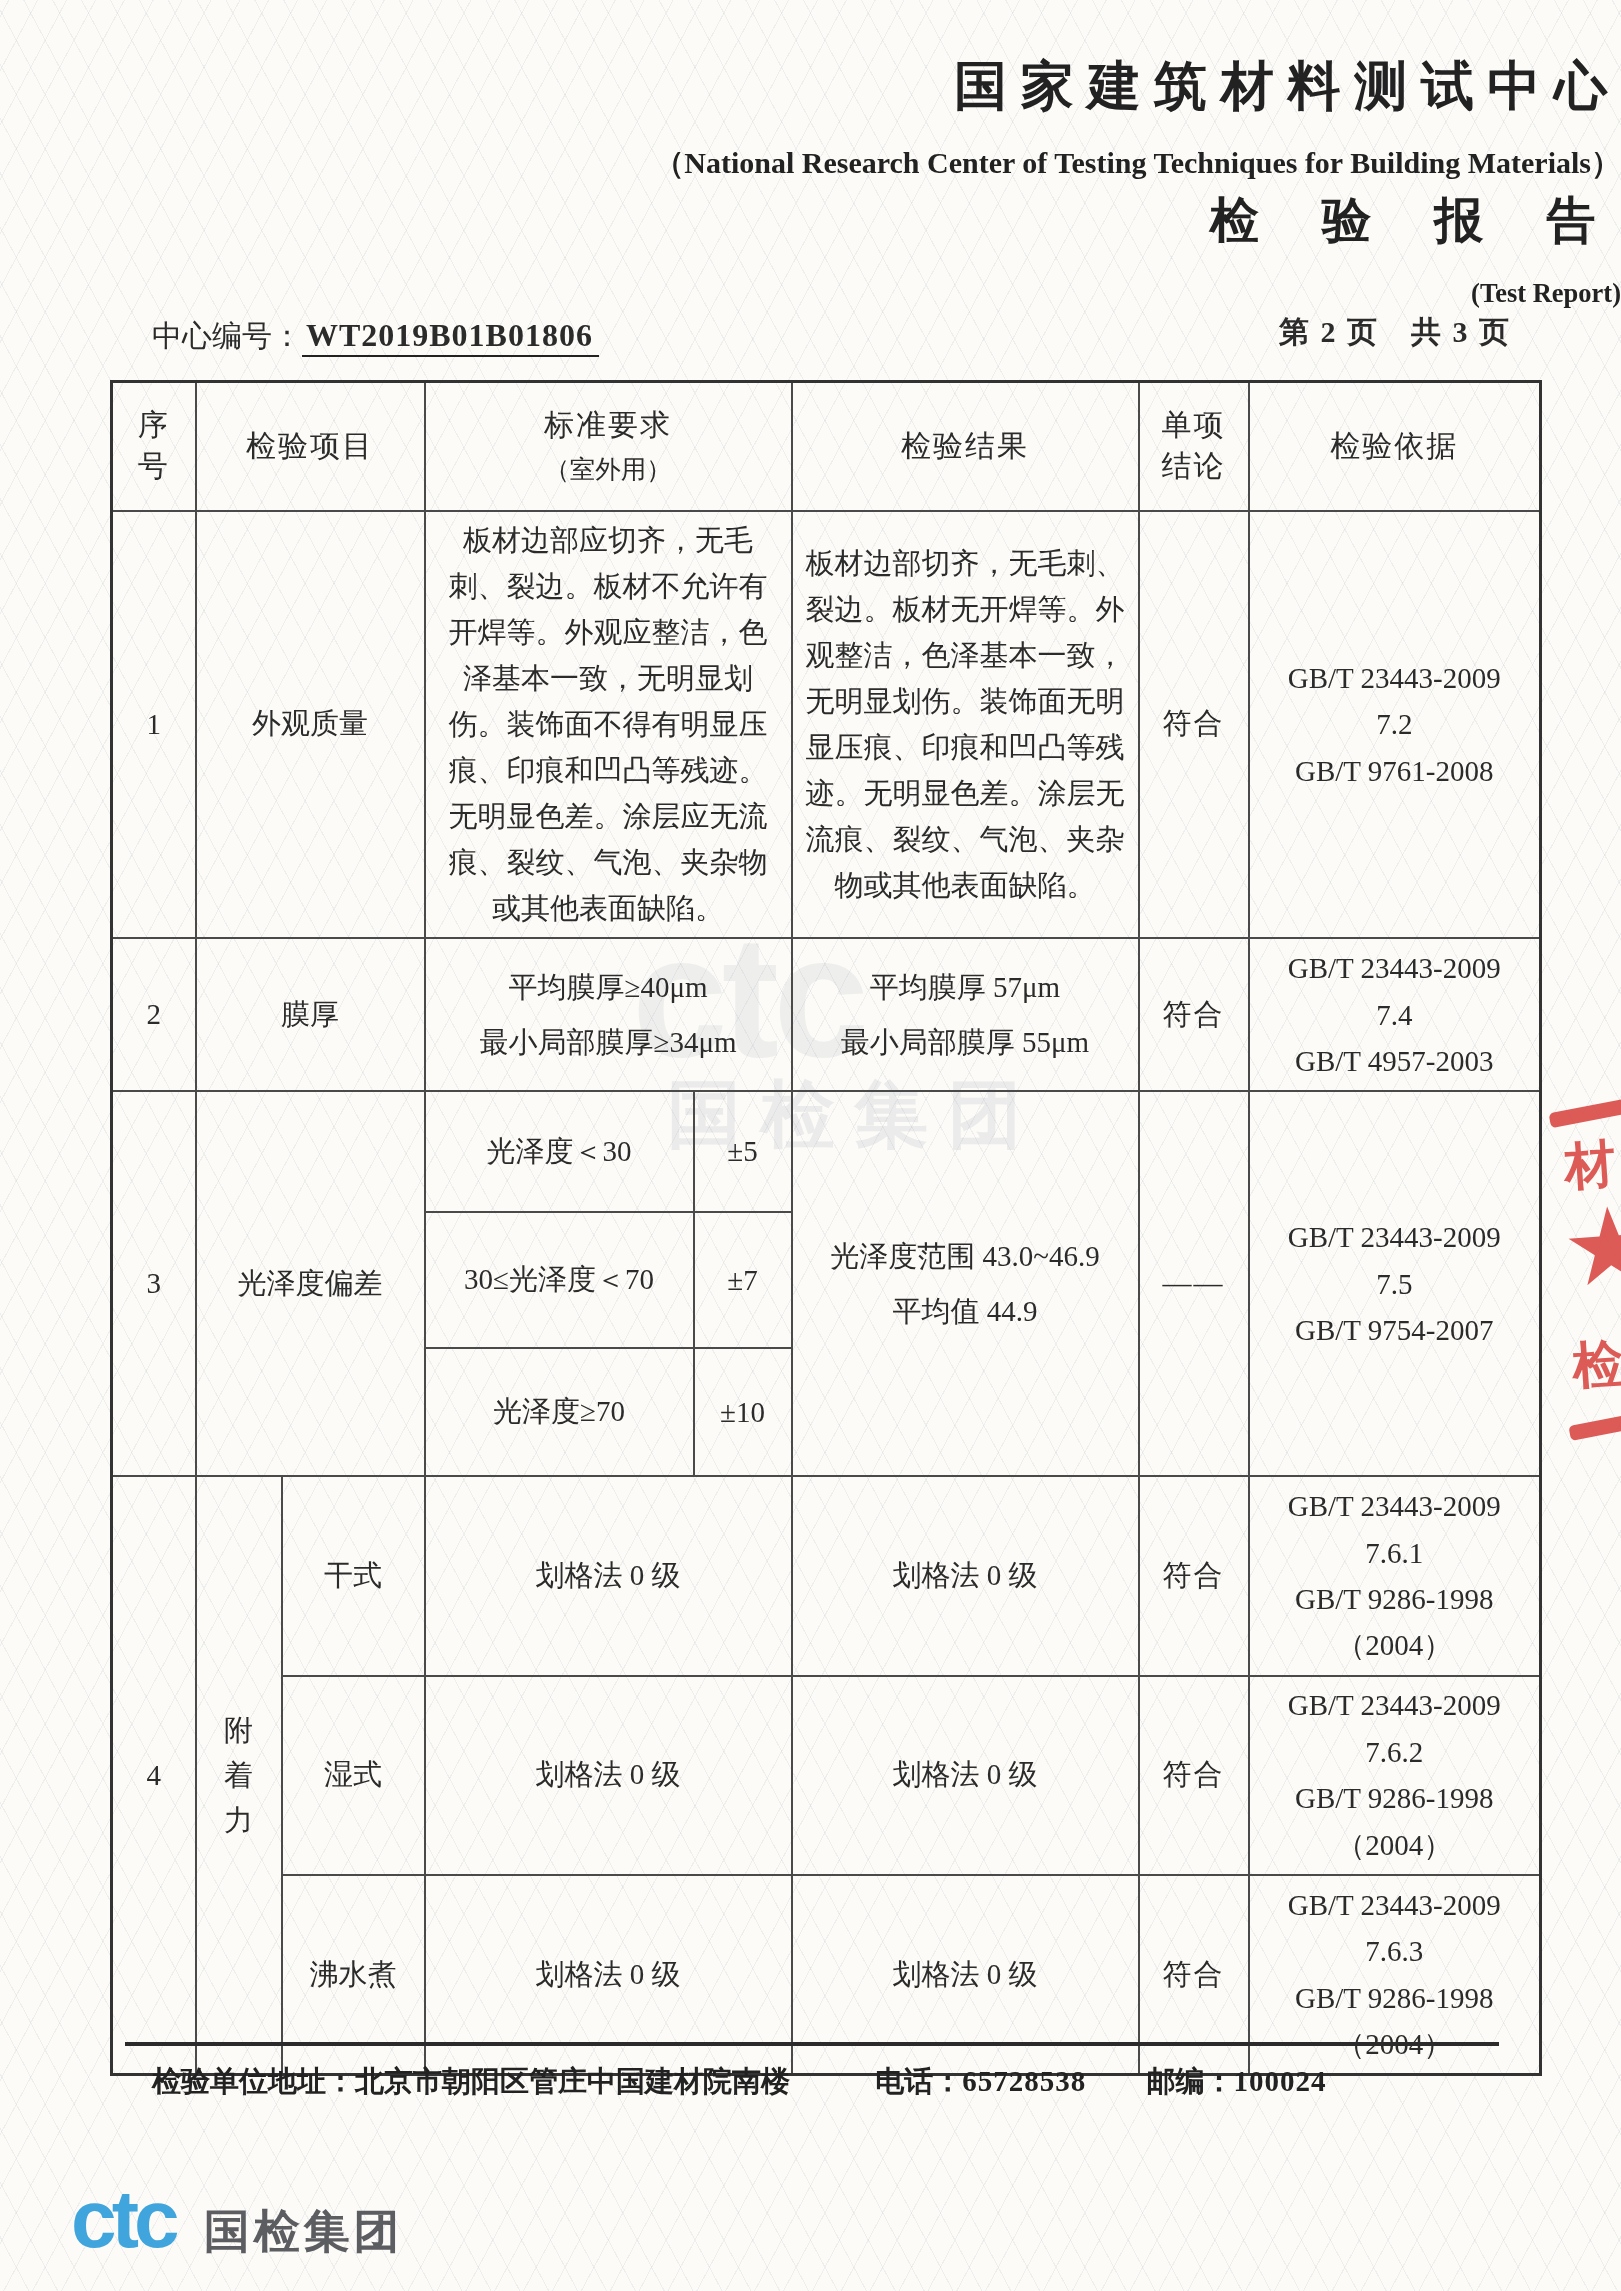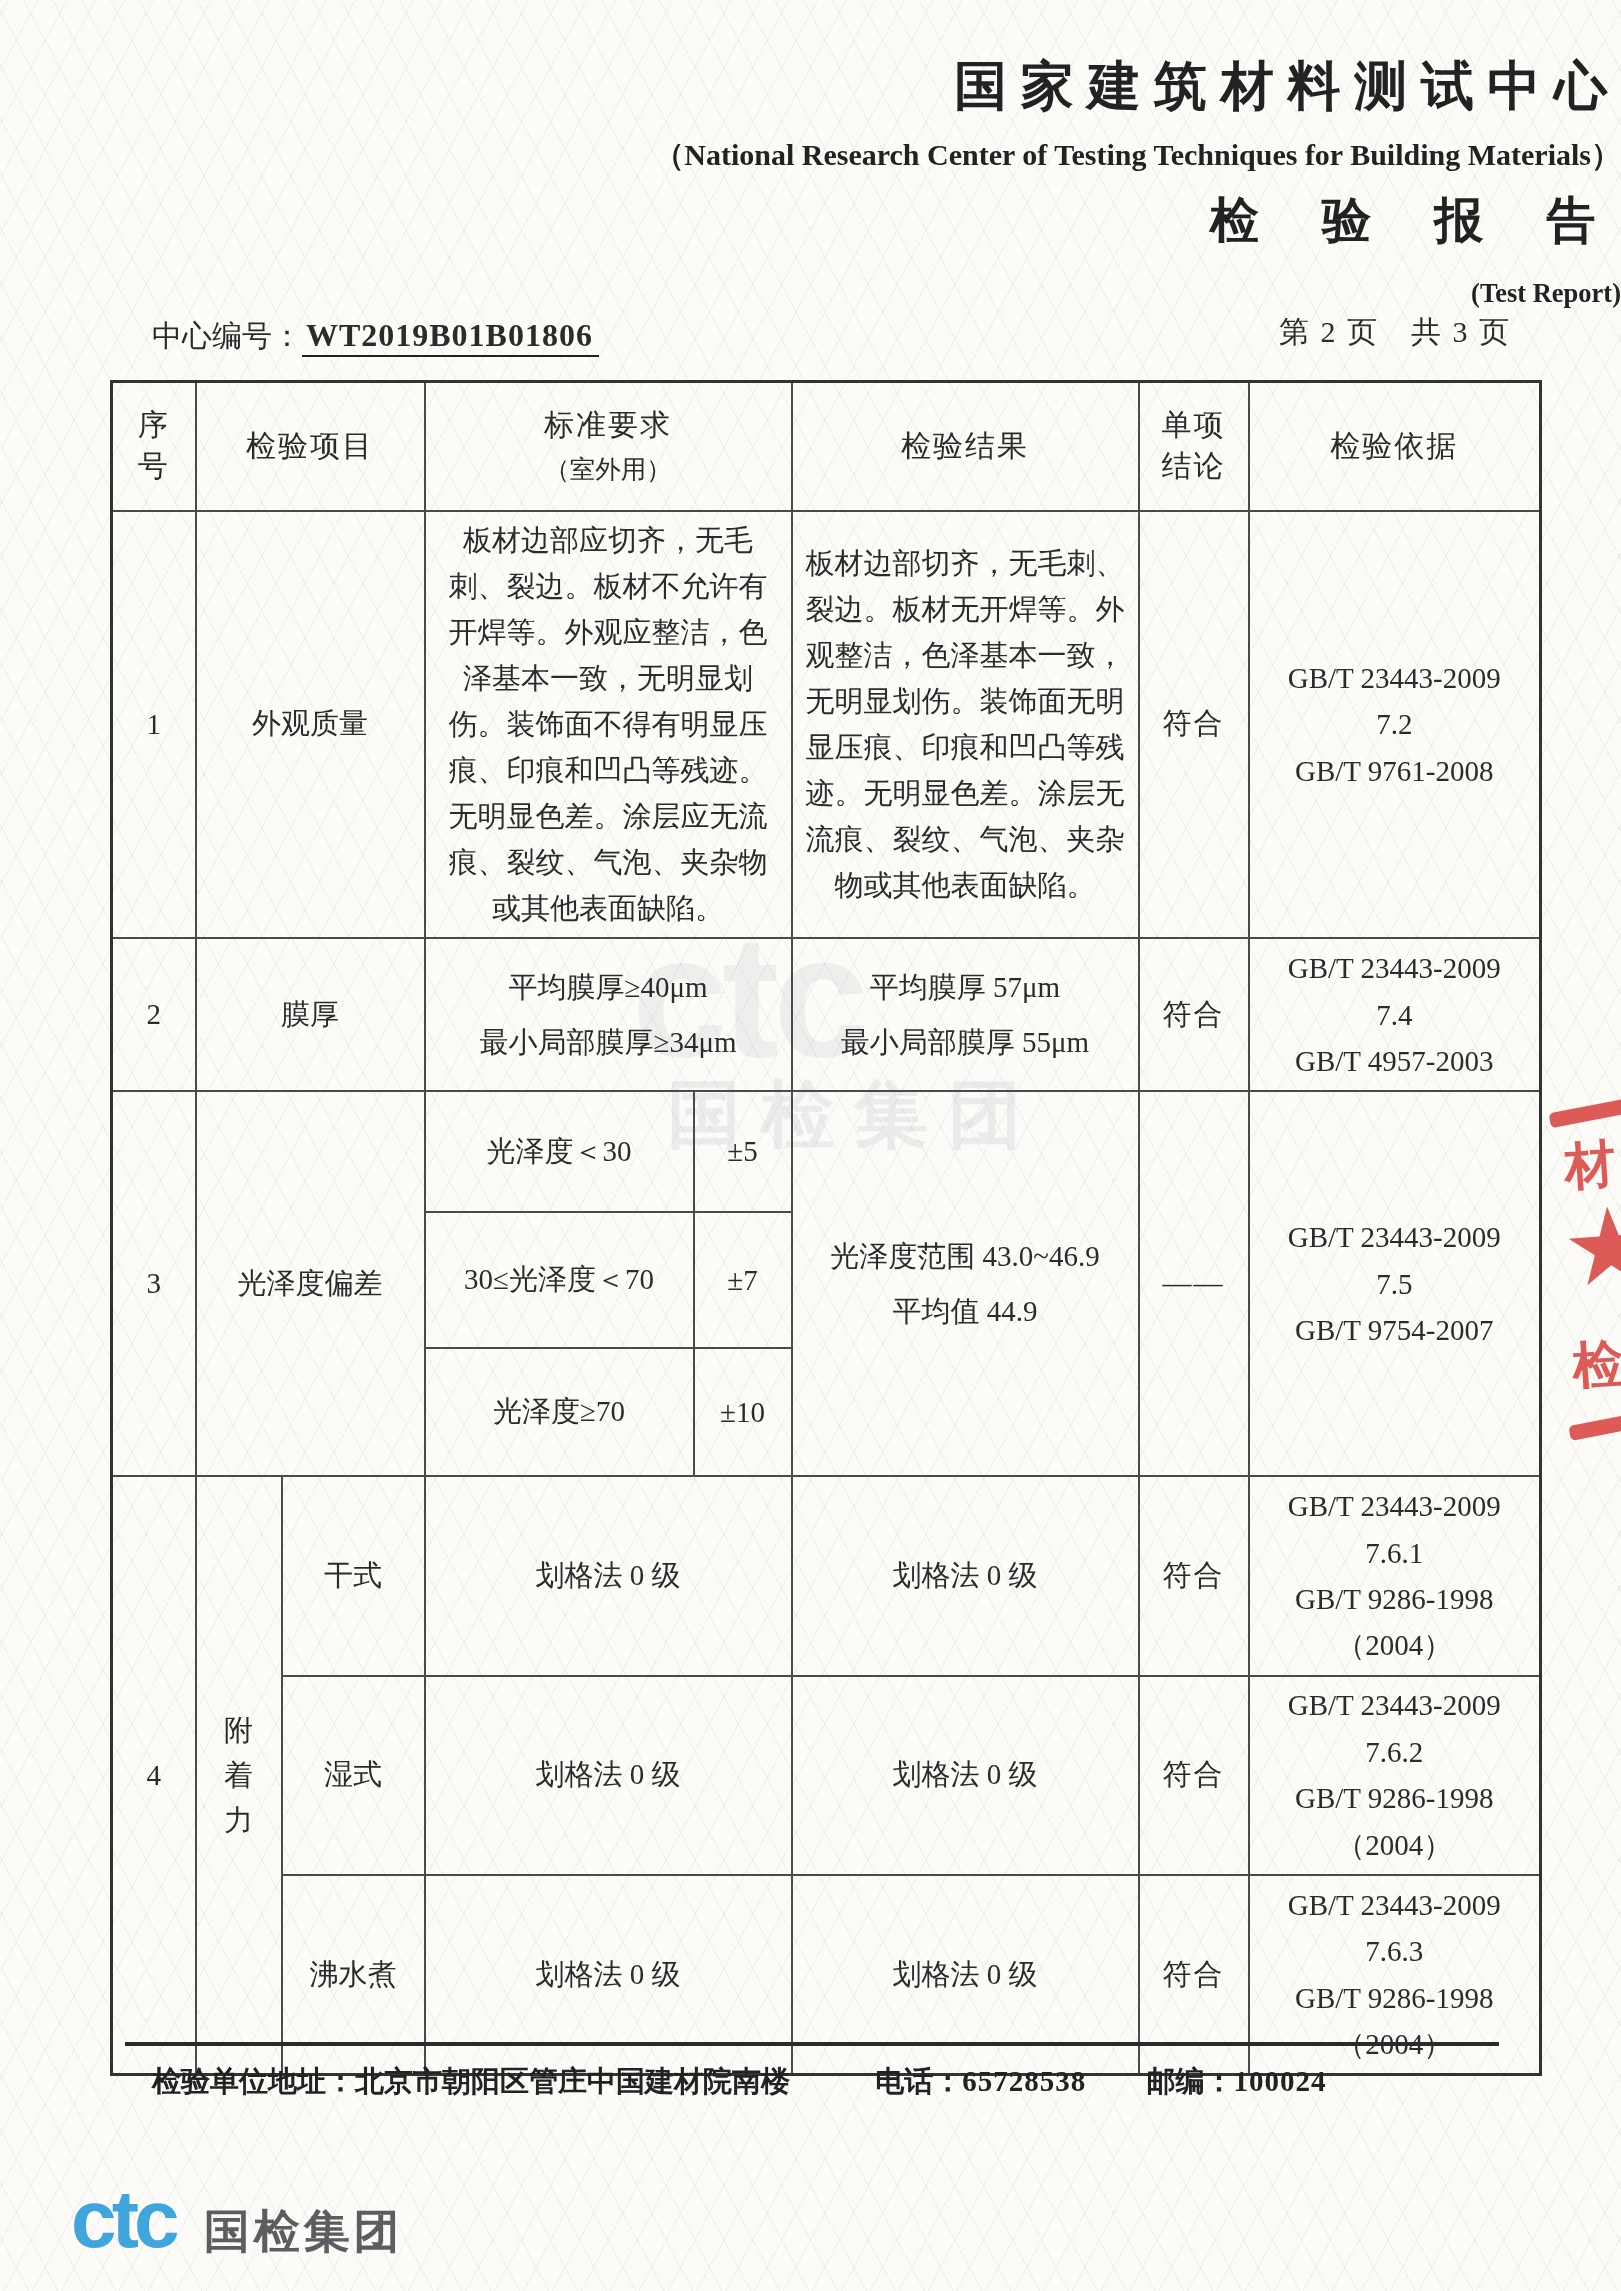--- a/index.html
+++ b/index.html
@@ -11,27 +11,27 @@
     overflow: hidden;
     background-color: #fcfbf7;
     background-image:
       repeating-linear-gradient(62deg,  rgba(188,193,203,0.22) 0 1px, transparent 1px 25.5px),
       repeating-linear-gradient(-62deg, rgba(188,193,203,0.22) 0 1px, transparent 1px 25.5px);
     font-family: "Liberation Serif", "DejaVu Serif", serif;
     color: #2b2b2b;
   }
   .center { position: absolute; left: 0; width: 100%; text-align: right; }
   .title-cn   { top: 51px;  font-size: 53px; font-weight: bold; letter-spacing: 13.7px; color: #222; }
-  .title-en   { top: 135px; font-size: 30px; font-weight: bold; color: #222; }
+  .title-en   { top: 143px; font-size: 30px; font-weight: bold; color: #222; }
   .report-cn  { top: 188px; font-size: 49px; font-weight: bold; letter-spacing: 25.5px; color: #222; }
   .report-en  { top: 278px; font-size: 26.5px; font-weight: bold; color: #222; }
 
   .center-no { position: absolute; top: 316px; left: 152px; font-size: 30px; }
   .center-no .num { font-weight: bold; font-size: 32px; border-bottom: 2.9px solid #222; padding: 0 5.9px 2px 3.9px; letter-spacing: 1px; }
-  .page-info { position: absolute; top: 312px; right: 110px; font-size: 30px; font-weight: normal; letter-spacing: 2px; }
+  .page-info { position: absolute; top: 312px; right: 110px; font-size: 30px; font-weight: bold; letter-spacing: 2px; }
 
   table.report {
     position: absolute; top: 380px; left: 110px;
     width: 1429px; height: 1600px;
     border-collapse: collapse; table-layout: fixed;
     border: 3.9px solid #333;
   }
   table.report td, table.report th {
     border: 2px solid #4a4a4a;
     vertical-align: middle;

